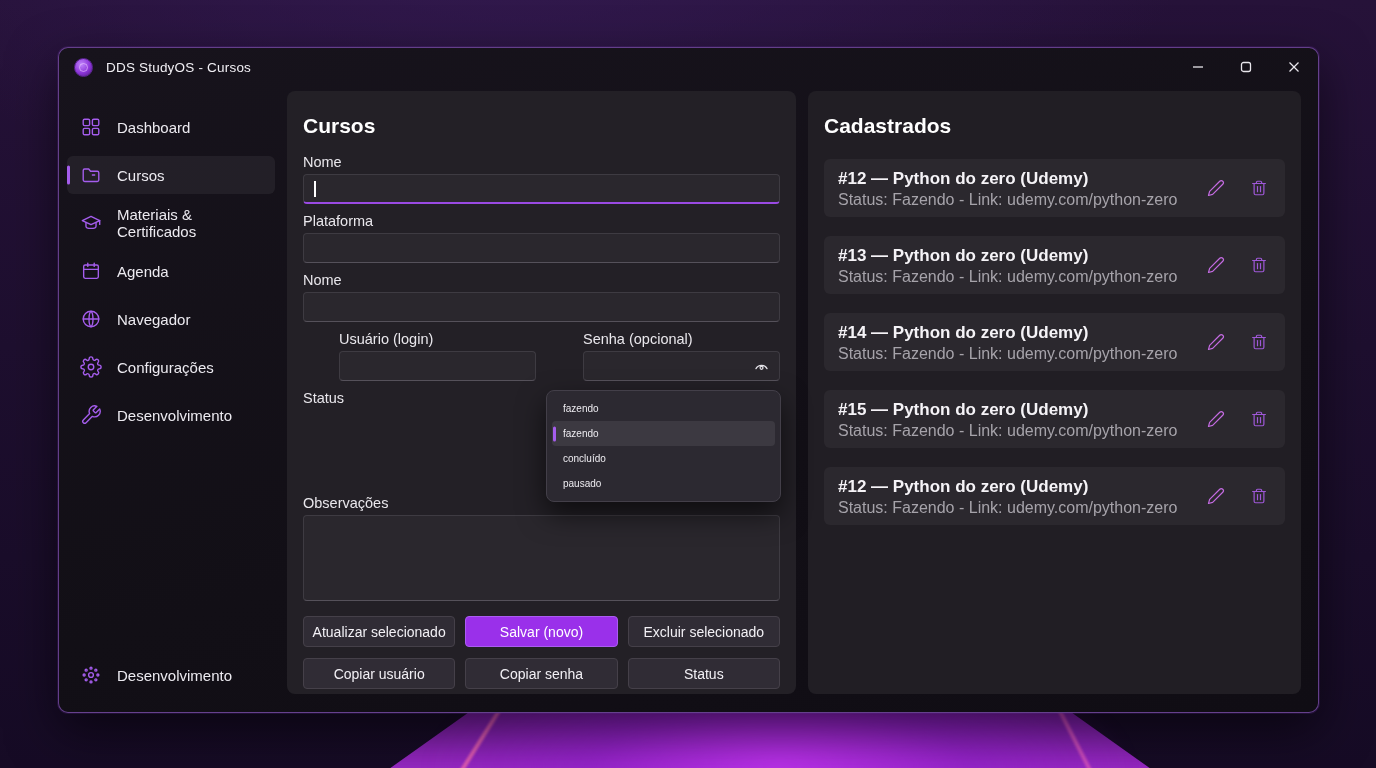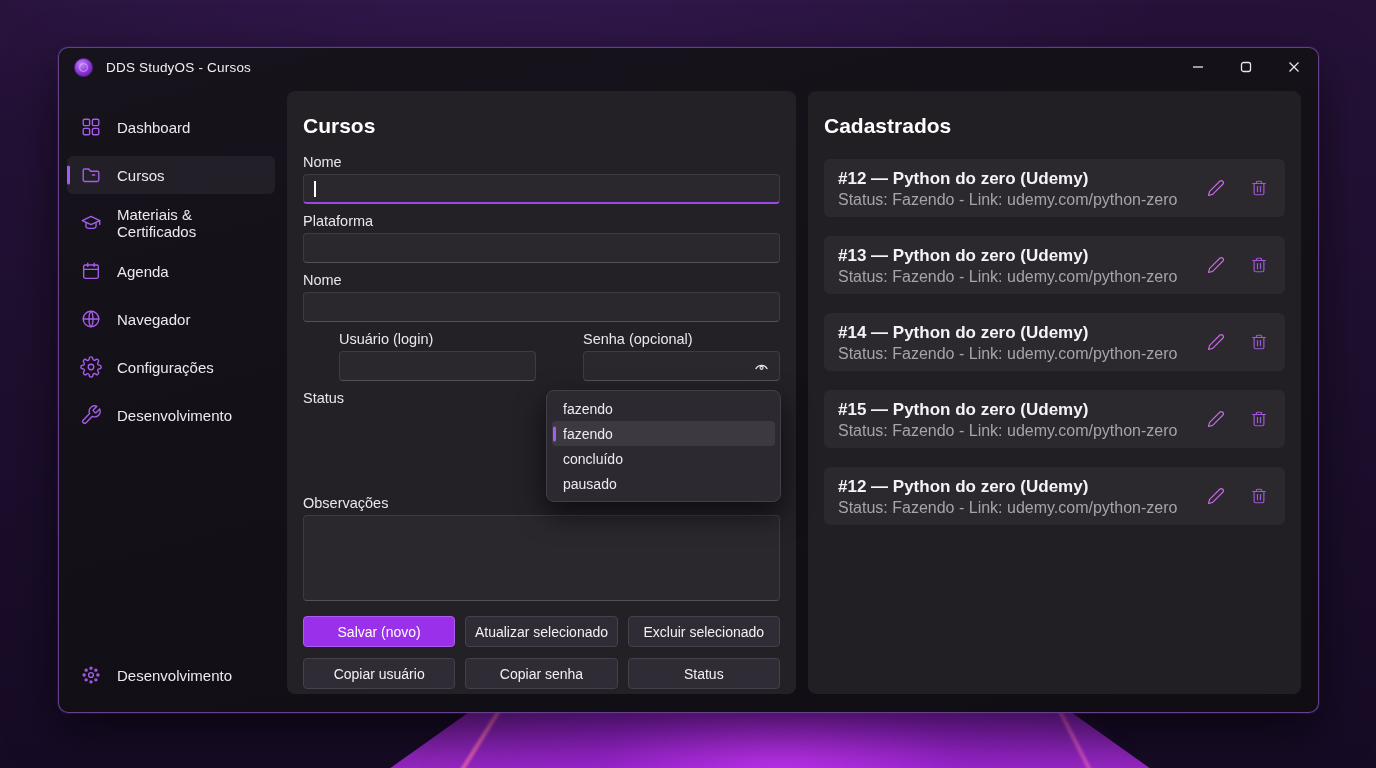--- a/index.html
+++ b/index.html
@@ -78,21 +78,21 @@
   .two-col { display:flex; gap:11px; }
   .col { flex:1; position:relative;margin-left:36px; }
   .eye-btn { position:absolute; right:6px; bottom:4px; width:26px; height:22px; display:flex;
     align-items:center; justify-content:center; border-radius:3px; }
   .eye-btn svg { width:17px; height:17px; stroke:#e6e4ea; fill:none; stroke-width:1.4; stroke-linecap:round; }
 
   .status-block { height:105px; position:relative;margin-top:8px; }
   .dropdown { position:absolute; left:243px; top:0; width:235px; background:#2c2931;
     border:1px solid #433f49; border-radius:8px; padding:5px;
     box-shadow:0 12px 28px rgba(0,0,0,0.6); z-index:6; }
-  .dd-row { height:25px; display:flex; align-items:center; padding:0 11px; font-size:14px;
+  .dd-row { height:25px; display:flex; align-items:center; padding:0 11px; font-size:10px;
     color:#edebf0; border-radius:4px; position:relative; }
   .dd-row.selected { background:rgba(255,255,255,0.08); }
   .dd-row.selected::before { content:''; position:absolute; left:1px; top:50%; transform:translateY(-50%);
     width:3px; height:15px; border-radius:2px; background:#a55ded; }
 
   textarea.tb { height:86px; margin-top:3px; resize:none; padding:7px 10px; }
 
   .btn-grid { display:grid; grid-template-columns:1fr 1fr 1fr; gap:11px 10px; margin-top:15px; }
   .btn { height:31px; background:#302c35; border:1px solid #454049; border-radius:4px;
     color:#f2f0f5; font-size:14px; display:flex; align-items:center; justify-content:center;
@@ -276,22 +276,22 @@
             <div class="dd-row selected">fazendo</div>
             <div class="dd-row">concluído</div>
             <div class="dd-row">pausado</div>
           </div>
       </div>
 
       <div class="field-label" style="margin-top:0">Observações</div>
       <textarea class="tb" style=""></textarea>
 
       <div class="btn-grid" id="btn-grid">
+          <button class="btn">Atualizar selecionado</button>
           <button class="btn primary">Salvar (novo)</button>
-          <button class="btn">Atualizar selecionado</button>
           <button class="btn">Excluir selecionado</button>
           <button class="btn">Copiar usuário</button>
           <button class="btn">Copiar senha</button>
           <button class="btn">Status</button>
         </div>
     </div>
 
     <div class="panel panel-list">
       <div class="panel-title list-title">Cadastrados</div>
       <div id="card-list">

